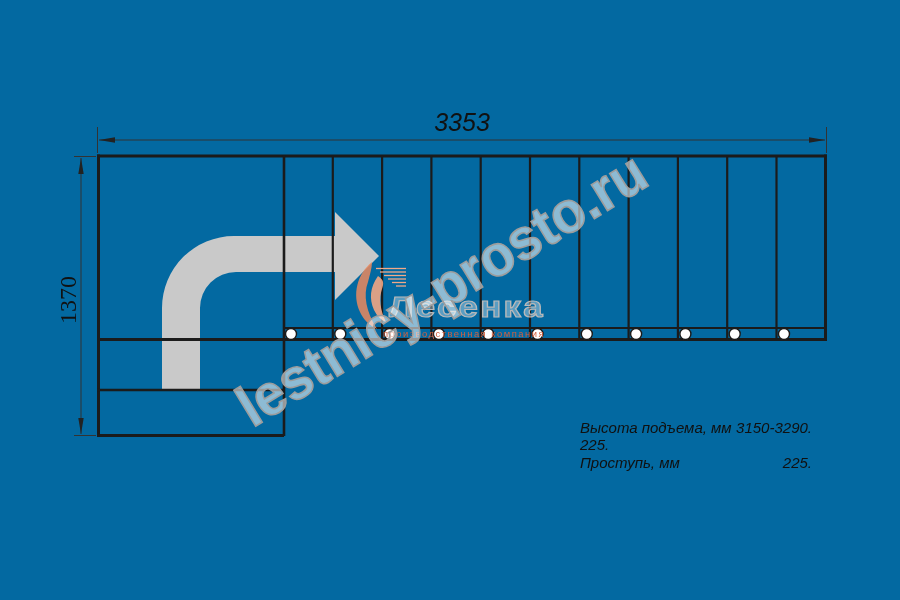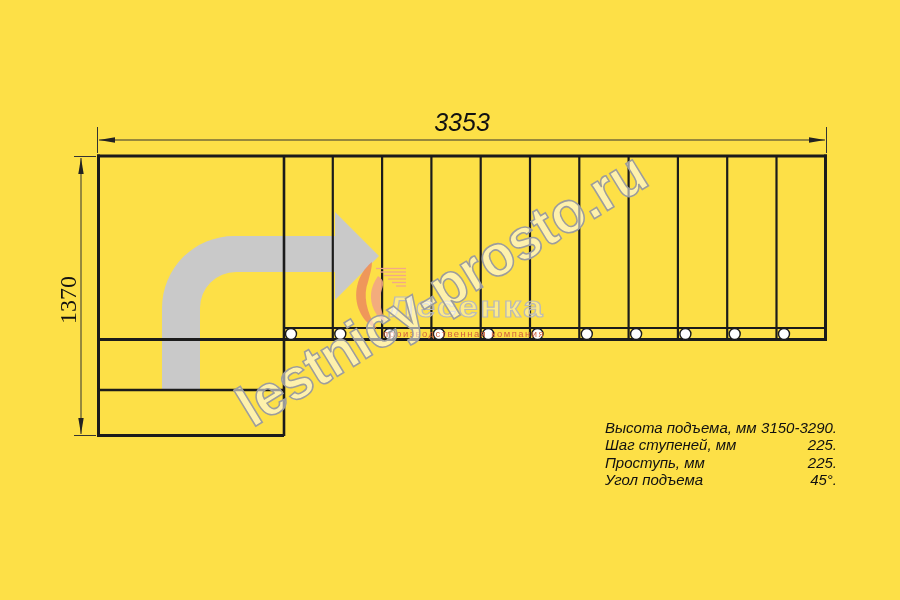--- a/index.html
+++ b/index.html
@@ -1,17 +1,17 @@
 <!DOCTYPE html>
 <html><head>
 <meta charset="utf-8">
 <style>
   html,body { margin:0; padding:0; background:#fff; }
   .canvas {
-    position:relative; width:900px; height:600px; background:#fde047;
+    position:relative; width:900px; height:600px; background:#0369a1;
     overflow:hidden; font-family:"Liberation Sans", sans-serif;
   }
   svg.plan { position:absolute; left:0; top:0; }
   .dim-sans {
     font-family:"Liberation Sans", sans-serif;
     font-style:italic; font-size:25px; fill:#111;
   }
   .dim-serif {
     font-family:"Liberation Serif", serif;
     font-size:24px; fill:#111;
@@ -24,21 +24,21 @@
   .logo-tagline {
     font-family:"Liberation Sans", sans-serif;
     font-size:9.5px; letter-spacing:1.5px; fill:#d2603f;
   }
   .wm-text {
     font-family:"Liberation Sans", sans-serif;
     font-size:58px; font-weight:bold;
     fill:rgba(255,255,255,0.55); stroke:#9d9d9d; stroke-width:1.6px;
   }
   .specs {
-    position:absolute; left:605px; top:419px; width:232px;
+    position:absolute; left:580px; top:419px; width:232px;
     font-style:italic; font-size:15px; color:#101010;
   }
   .spec-row { display:flex; justify-content:space-between; height:17.4px; line-height:17.4px; white-space:nowrap; }
   .spec-value { text-align:right; }
 </style>
 </head>
 <body>
 
 <div class="canvas">
 
@@ -127,26 +127,21 @@
       <text class="wm-text" transform="translate(452,306) rotate(-31.5)" text-anchor="middle" textLength="468" lengthAdjust="spacingAndGlyphs">lestnicy-prosto.ru</text>
     </g>
   </svg>
 
   <div class="specs">
     <div class="spec-row">
       <span class="spec-label">Высота подъема, мм</span>
       <span class="spec-value">3150-3290.</span>
     </div>
     <div class="spec-row">
-      <span class="spec-label">Шаг ступеней, мм</span>
       <span class="spec-value">225.</span>
     </div>
     <div class="spec-row">
       <span class="spec-label">Проступь, мм</span>
       <span class="spec-value">225.</span>
     </div>
-    <div class="spec-row">
-      <span class="spec-label">Угол подъема</span>
-      <span class="spec-value">45°.</span>
-    </div>
   </div>
 
 </div>
 
 </body></html>

